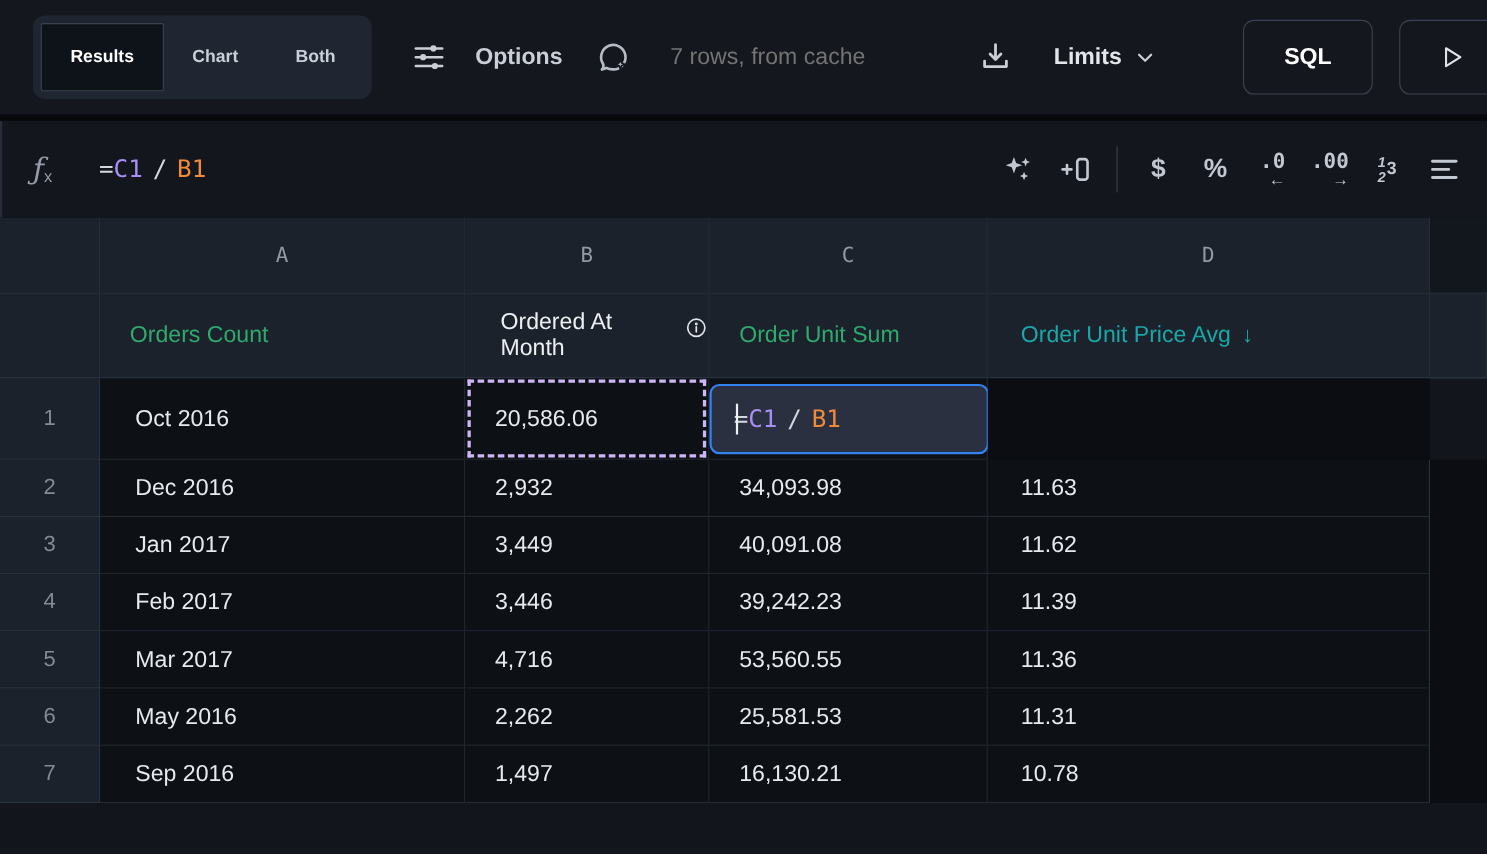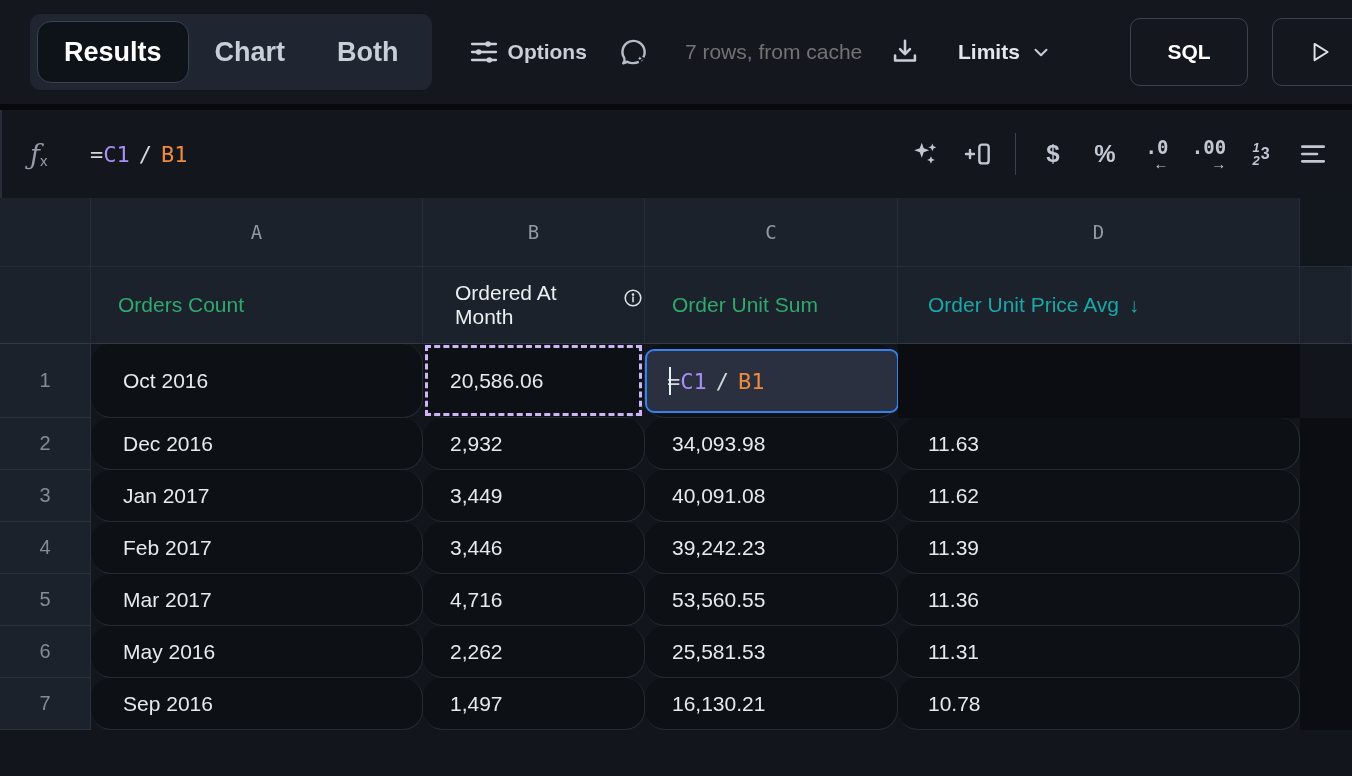--- a/index.html
+++ b/index.html
@@ -14,28 +14,28 @@
   .toolbar{
     position:absolute; top:0; left:0; width:1352px; height:104px;
     display:flex; align-items:center; padding-left:30px; background:#14171e;
   }
   .seg-control{
     display:flex; align-items:center; background:#202631;
     border-radius:11px; padding:7px; height:76px; margin-right:36px;
   }
   .seg{
     border:none; background:transparent; color:#c9ced7; font-weight:700;
-    font-size:27px; padding:0 26px; height:62px; border-radius:14px;
+    font-size:16px; padding:0 26px; height:62px; border-radius:2px;
     font-family:"Liberation Sans", sans-serif; cursor:pointer;
   }
   .seg.active{
     background:#0e1219; border:1px solid #3a4250; color:#ffffff;
   }
   .tool-btn{
-    display:flex; align-items:center; gap:8px; background:transparent; border:none;
+    display:flex; align-items:center; gap:26px; background:transparent; border:none;
     color:#c9ced7; font-size:21px; font-weight:700; cursor:pointer;
     font-family:"Liberation Sans", sans-serif;
   }
   .icon-btn{ background:transparent; border:none; cursor:pointer; display:flex; align-items:center; }
   .status-text{ color:#737373; font-size:21px; margin-left:34px; white-space:nowrap; }
   .btn-options{ margin-right:28px; }
   .abs{ position:absolute; top:0; height:104px; display:flex; align-items:center; }
   .pos-download{ left:888px; }
   .pos-limits{ left:958px; }
   .pos-sql{ left:1130px; }
@@ -101,21 +101,21 @@
   .hdr .c-a{ padding-left:32px; color:#eceff2; }
   .hdr .c-b,.hdr .c-c{ padding-left:27px; color:var(--measure-green,#2fa96d); }
   .hdr .c-d{ padding-left:30px; color:var(--calc-teal,#1ba7a7); }
   .sort-arrow{ margin-left:10px; font-size:20px; color:var(--calc-teal,#1ba7a7); }
   .info-ic{ margin-left:10px; margin-bottom:14px; }
 
   .data-row{ height:52px; }
   .data-row.row-editing{ height:74px; }
   .data-row .gutter{ background:#1c222c; justify-content:center; color:#848b97;
                      font-size:20px; border-right:1px solid #2b323d; border-bottom:1px solid #2b323d; }
-  .data-row .dcell{ background:#0d1014; border-right:1px solid #242b35; border-bottom:1px solid #242b35; color:#e6e9ed;border-radius:20px; }
+  .data-row .dcell{ background:#0d1014; border-right:1px solid #242b35; border-bottom:1px solid #242b35; color:#e6e9ed; }
   .data-row .col-a{ padding-left:32px; }
   .data-row .col-b,.data-row .col-c{ padding-left:27px; }
   .data-row .col-d{ padding-left:30px; border-right:1px solid #2b323d; }
   .data-row .filler{ background:#0b0d12; border:none; }
   .ref-orange::after{
     content:""; position:absolute; inset:1px 2px;
     border:3px dashed var(--ref-orange-border,#f59e4f); pointer-events:none;
   }
   .ref-purple::after{
     content:""; position:absolute; inset:1px 2px;

